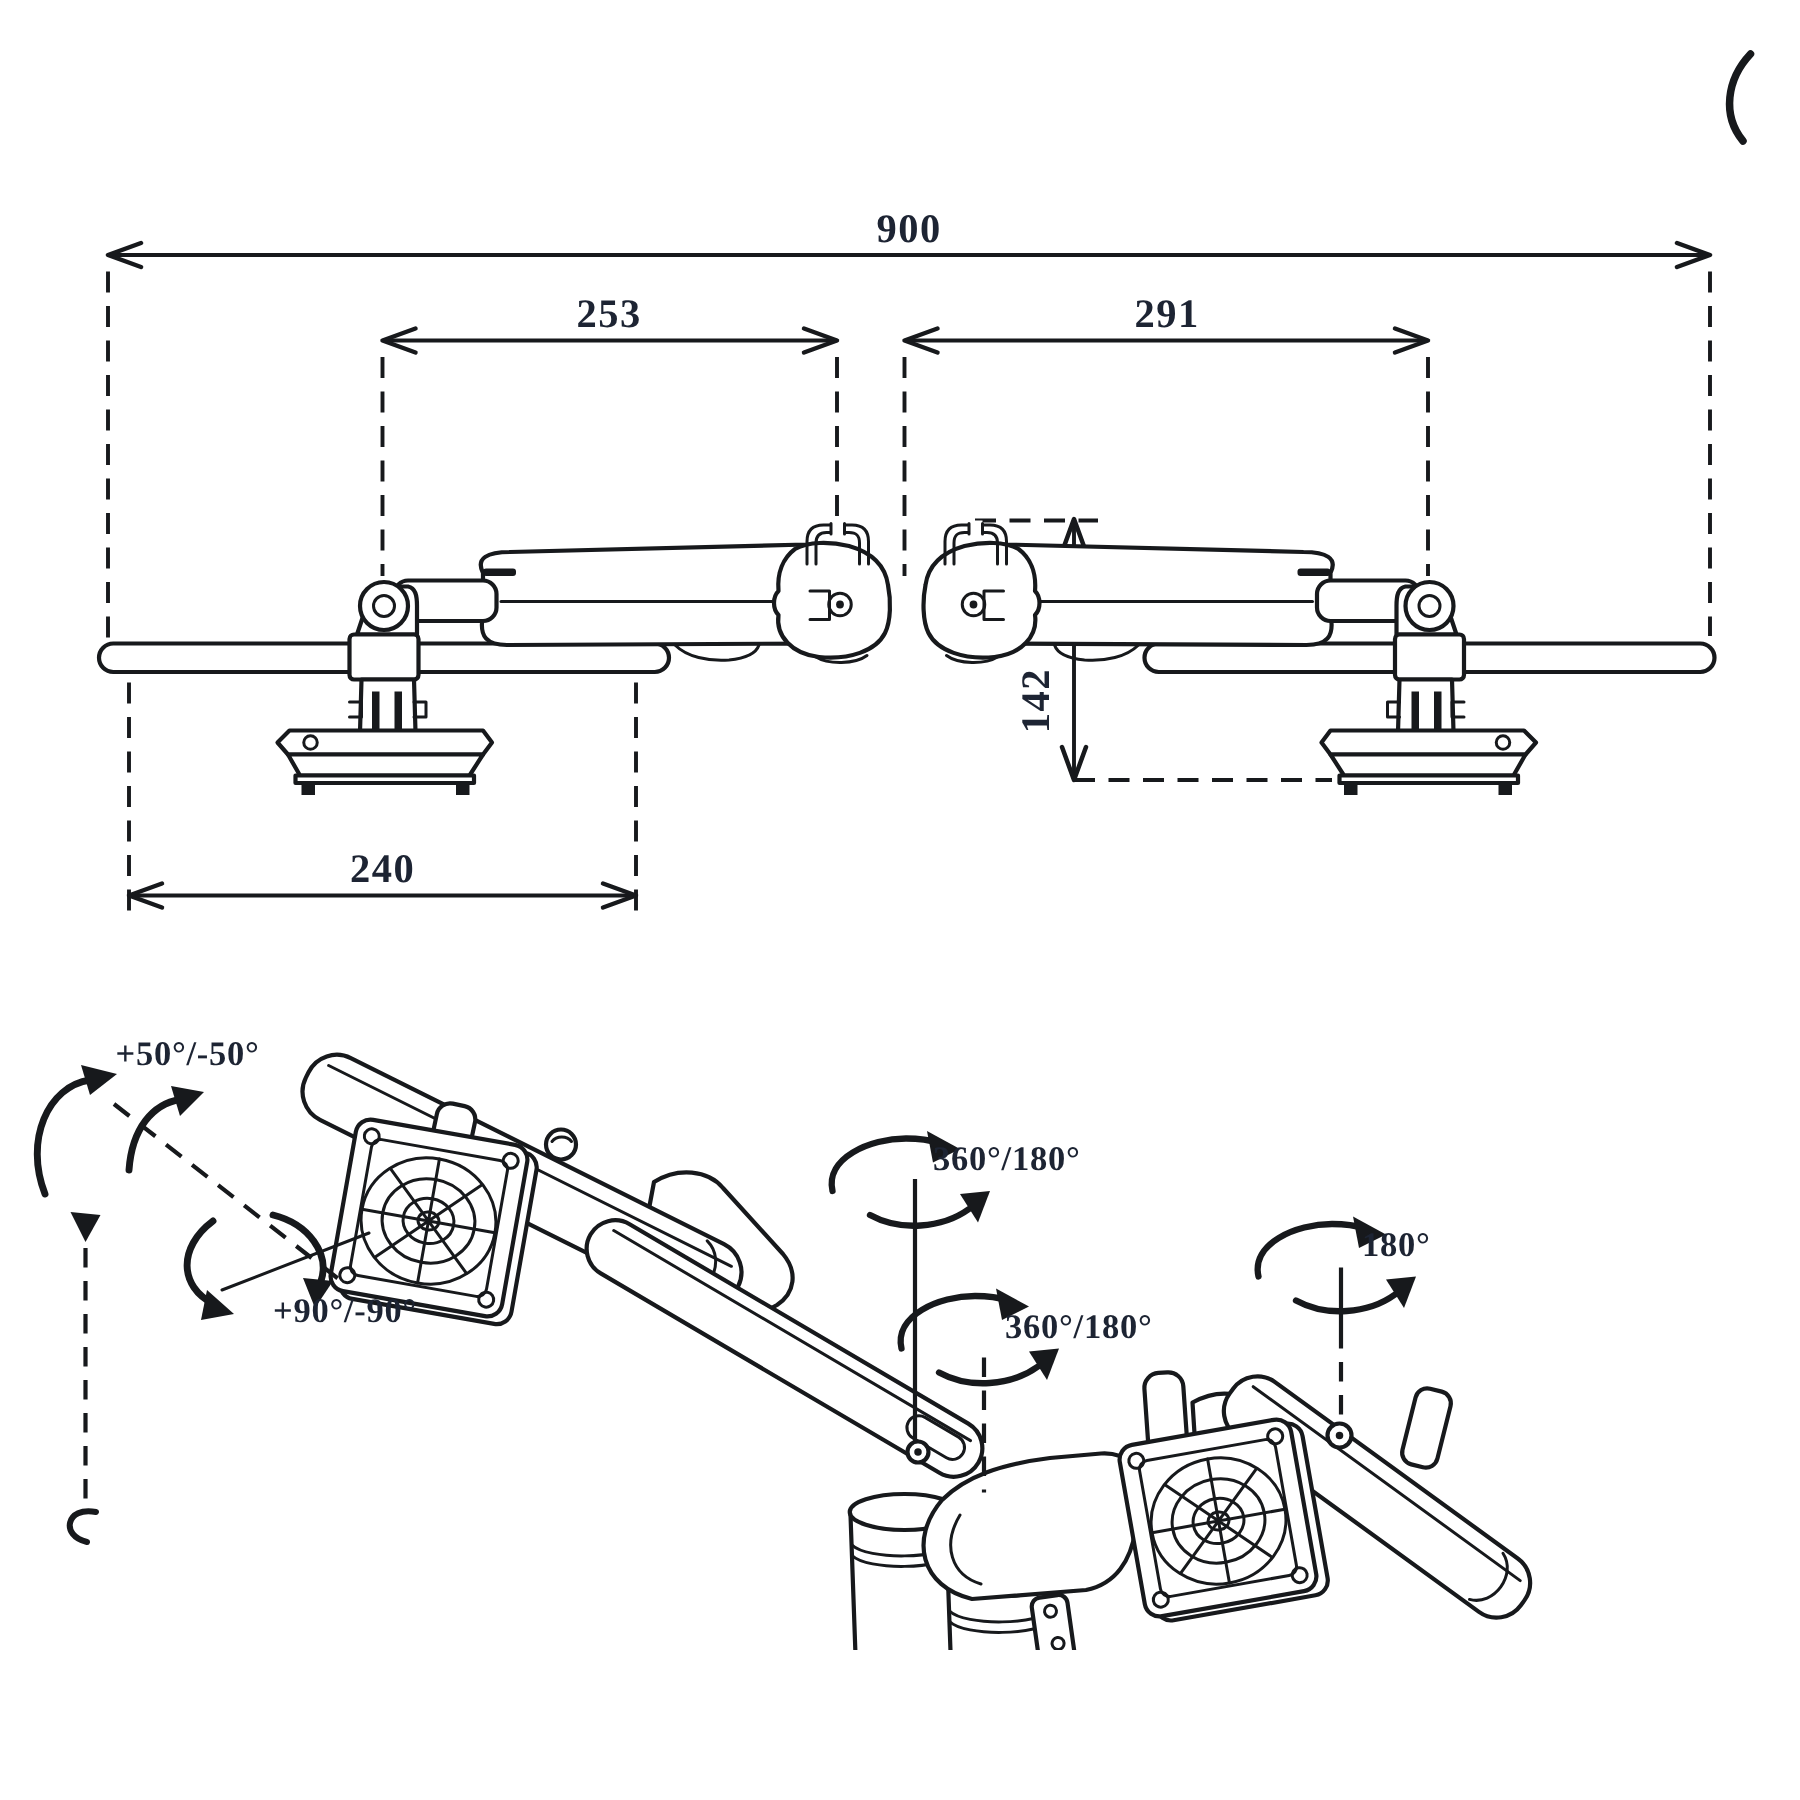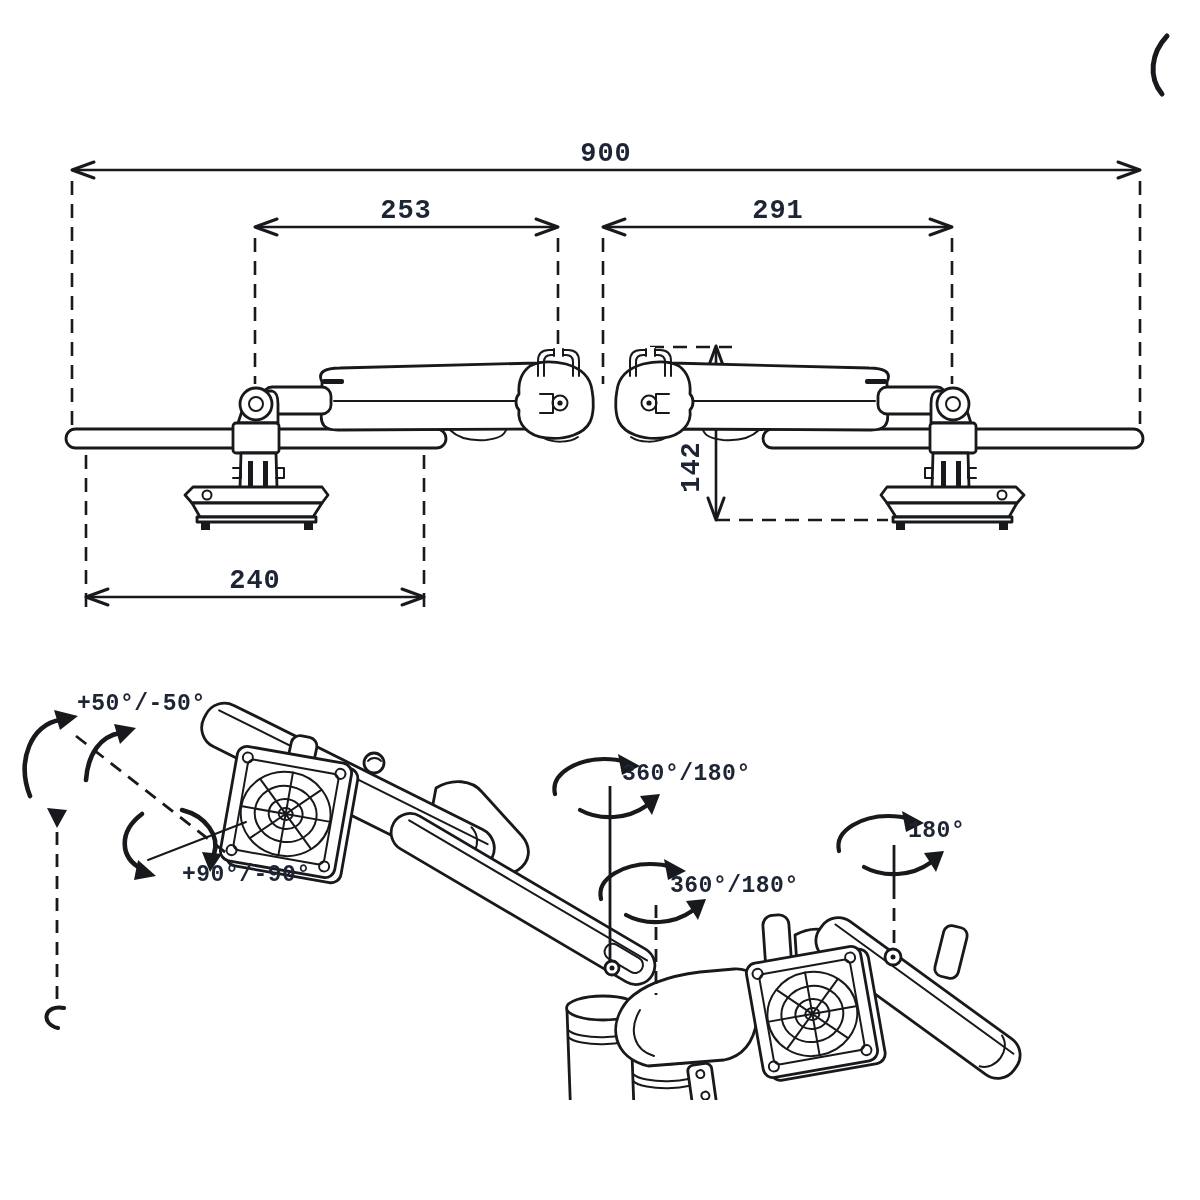--- a/index.html
+++ b/index.html
@@ -1,17 +1,17 @@
 <!DOCTYPE html>
 <html><head>
 <meta charset="utf-8">
 <style>
   html,body{margin:0;padding:0;background:#ffffff;}
   .canvas{position:relative;width:1200px;height:1100px;background:#ffffff;overflow:hidden;
-          font-family:Liberation Mono, monospace;}
+          font-family:Liberation Serif, serif;}
   svg{display:block}
   .part{fill:#ffffff;stroke:#17191c;stroke-width:2.8;stroke-linejoin:round;stroke-linecap:round;}
   .part-thin{fill:none;stroke:#17191c;stroke-width:2;stroke-linejoin:round;stroke-linecap:round;}
   .dimline{stroke:#17191c;stroke-width:2.6;fill:none;stroke-linecap:round;}
   .witness{stroke:#17191c;stroke-width:2.6;fill:none;stroke-dasharray:14 9;stroke-linecap:butt;}
   .arrowv{stroke:#17191c;stroke-width:3;fill:none;stroke-linecap:round;stroke-linejoin:round;}
   .rot{stroke:#17191c;stroke-width:4.2;fill:none;stroke-linecap:round;}
   .rothead{fill:#17191c;stroke:none;}
   .bigarrow{stroke:#17191c;stroke-width:4.6;fill:none;stroke-linecap:round;}
   .axis-dash{stroke:#17191c;stroke-width:2.8;fill:none;stroke-dasharray:13 9;}

